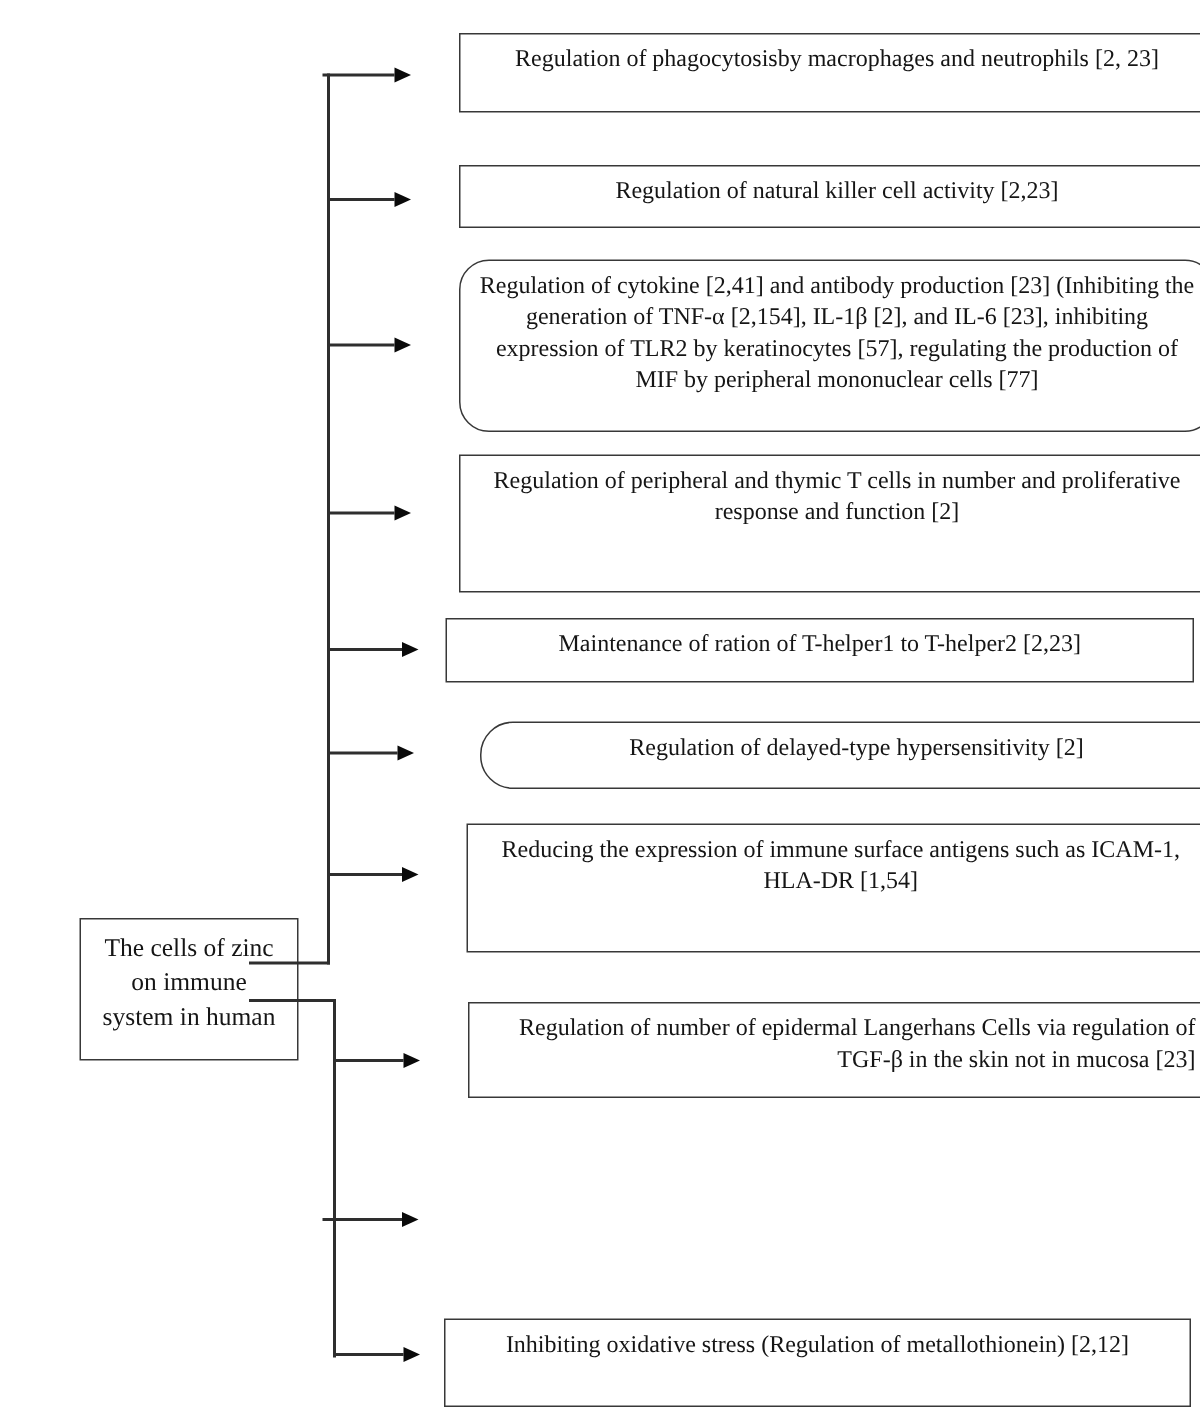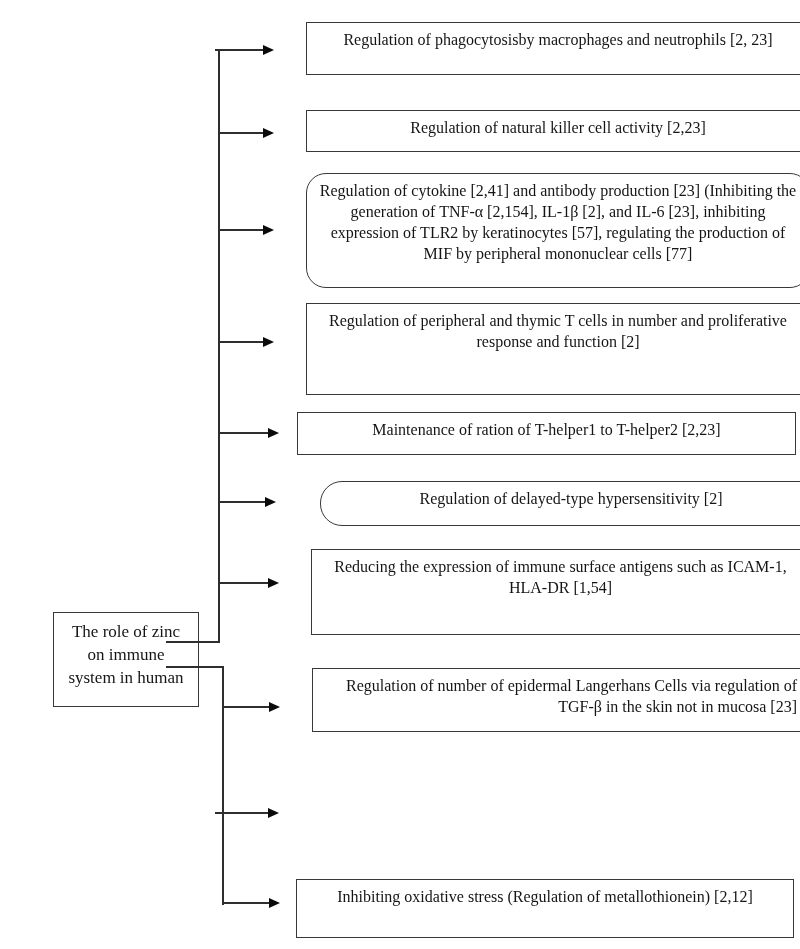--- a/index.html
+++ b/index.html
@@ -89,21 +89,21 @@
   .h7  { left: 268px; top: 578px; }
   .h8  { left: 269px; top: 702px; }
   .h9  { left: 268px; top: 808px; }
   .h10 { left: 269px; top: 898px; }
 </style>
 </head>
 <body>
 
 <div id="stage">
 
-  <div class="node source-box">The role of zinc
+  <div class="node source-box">The cells of zinc
 on immune
 system in human</div>
 
   <div class="node b1">Regulation of phagocytosisby macrophages and neutrophils [2, 23]</div>
   <div class="node b2">Regulation of natural killer cell activity [2,23]</div>
   <div class="node b3">Regulation of cytokine [2,41] and antibody production [23] (Inhibiting the generation of TNF-α [2,154], IL-1β [2], and IL-6 [23], inhibiting expression of TLR2 by keratinocytes [57],  regulating  the production of MIF by peripheral mononuclear cells [77]</div>
   <div class="node b4">Regulation of peripheral and thymic T cells in number and proliferative response and function [2]</div>
   <div class="node b5">Maintenance of ration of T-helper1 to T-helper2 [2,23]</div>
   <div class="node b6">Regulation of delayed-type hypersensitivity [2]</div>
   <div class="node b7">Reducing the expression of immune surface antigens such as ICAM-1, HLA-DR [1,54]</div>

